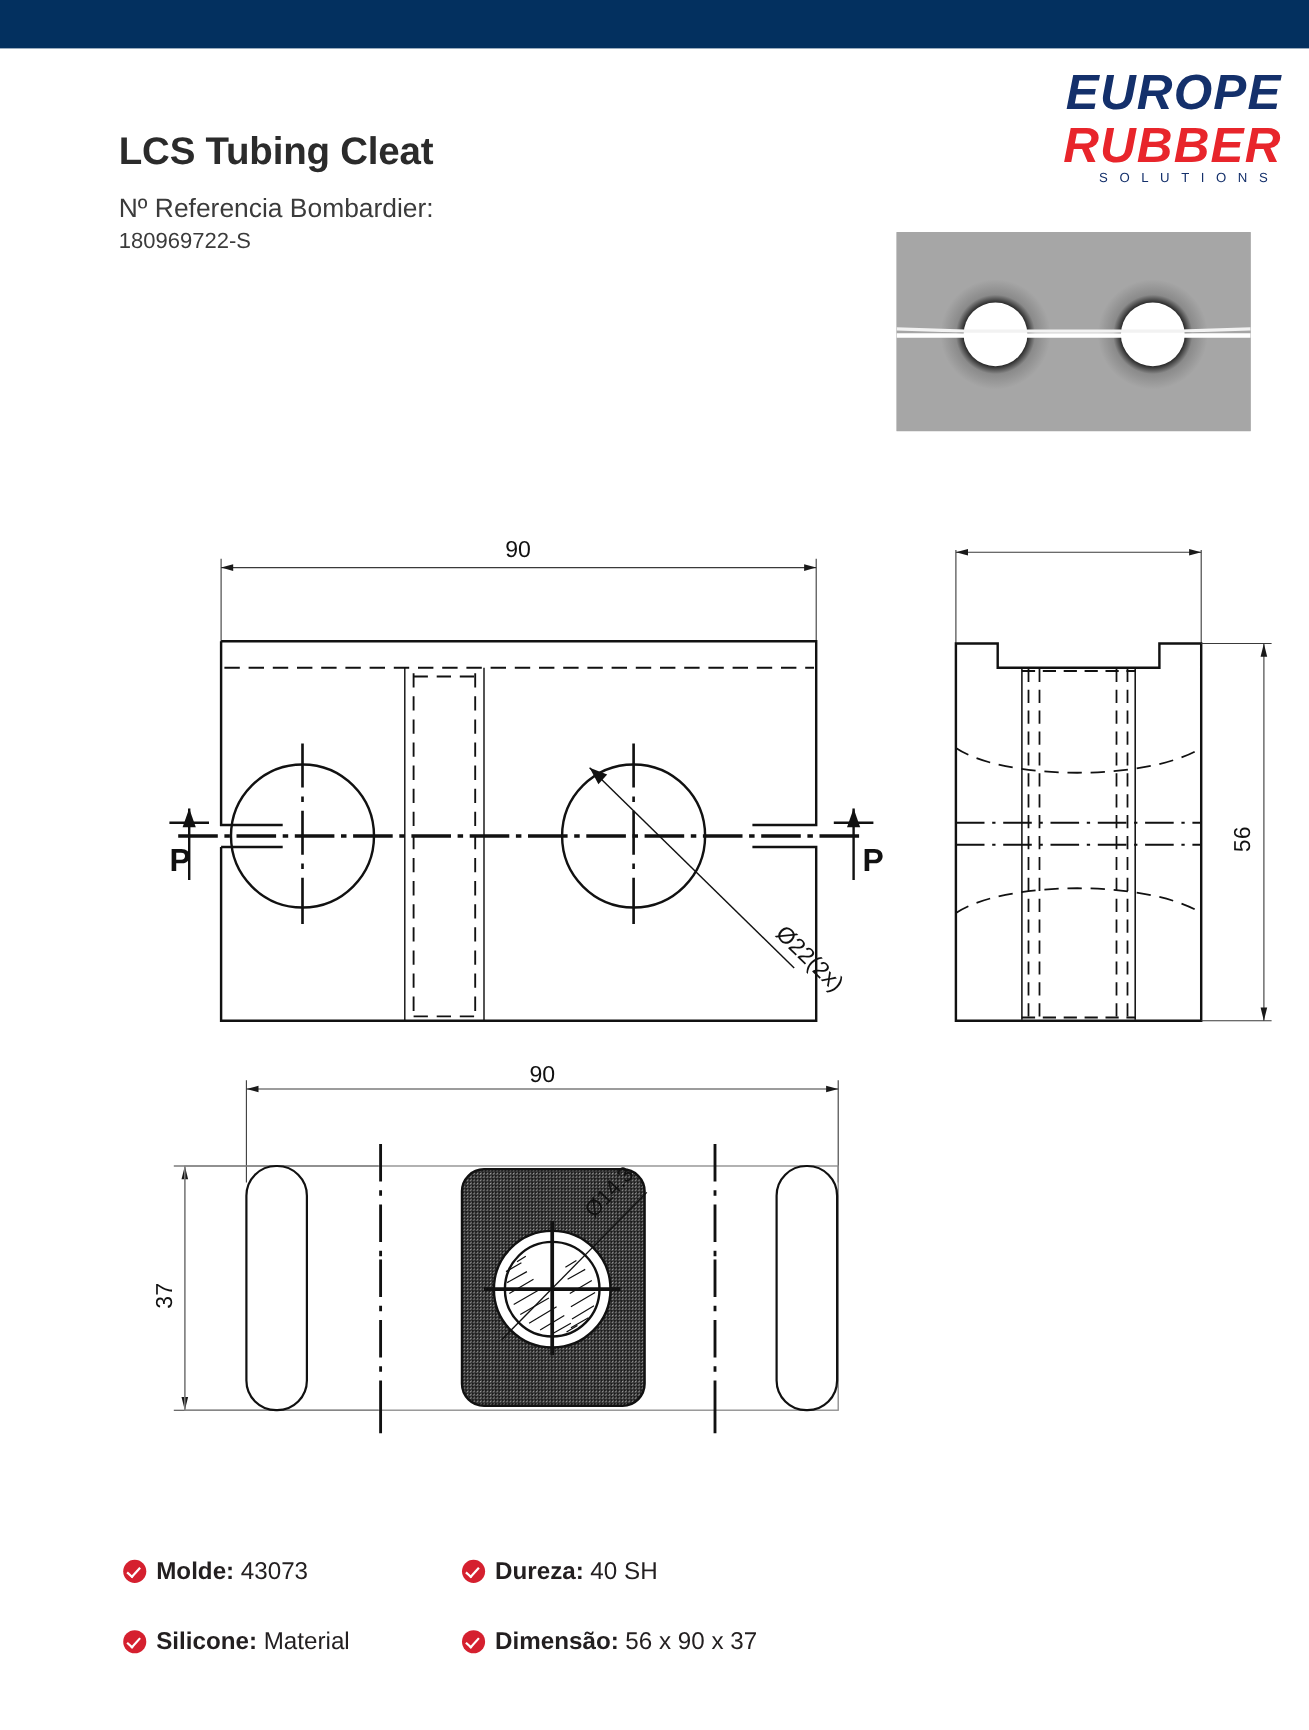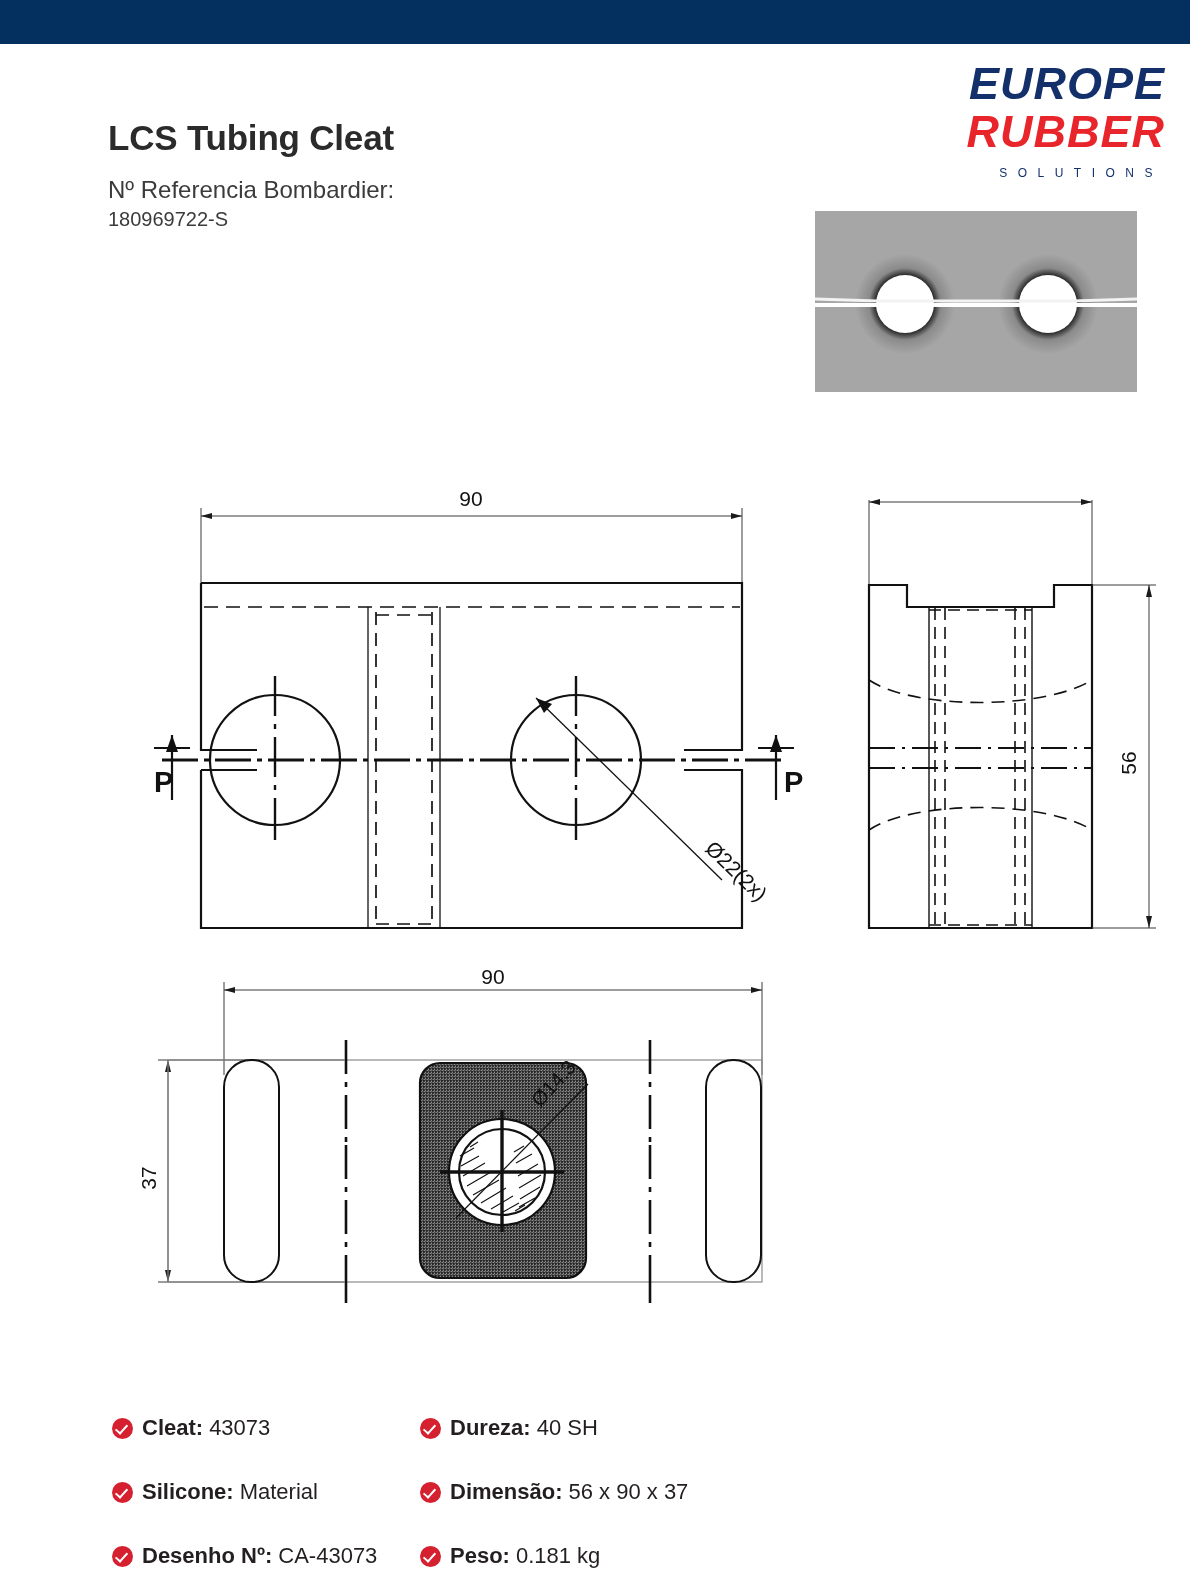--- a/index.html
+++ b/index.html
@@ -25,21 +25,21 @@
   .logo{position:absolute;left:893px;top:62px;width:272px;height:122px;}
   .logo-line1,.logo-line2{
     font-weight:bold;font-style:italic;font-size:45px;line-height:44px;
     letter-spacing:1px;text-align:right;white-space:nowrap;
     font-family:"Liberation Sans", sans-serif;
   }
   .logo-line1{color:#14306b;}
   .logo-line2{color:#e8252b;margin-top:4px;}
   .logo-line3{
     color:#14306b;font-size:12px;letter-spacing:10.5px;text-align:right;
-    margin-top:12px;padding-right:2px;white-space:nowrap;
+    margin-top:0;padding-right:2px;white-space:nowrap;
   }
 
   
   .photo{position:absolute;left:815px;top:211px;width:322px;height:181px;
          background:#a6a6a6;overflow:hidden;}
 
   
   .dwg{position:absolute;margin-left:44px;}
   svg{display:block;overflow:visible;}
 
@@ -304,46 +304,34 @@
     <text x="349" y="24" font-size="21" font-family="Liberation Sans, sans-serif" fill="#111" text-anchor="middle">90</text>
     <text x="12" y="218" font-size="21" font-family="Liberation Sans, sans-serif" fill="#111" text-anchor="middle" transform="rotate(-90 12 218)">37</text>
     <text x="396" y="148" font-size="20" font-family="Liberation Sans, sans-serif" fill="#111" transform="rotate(-47 396 148)">Ø14.3</text>
   </svg>
 </div>
 
 <div class="specs">
   <div class="spec-row">
     <div class="spec-item c1">
       <span class="chk"></span>
-      <span class="spec-label">Cleat:</span>
+      <span class="spec-label">Molde:</span>
       <span class="spec-value">43073</span>
     </div>
     <div class="spec-item">
       <span class="chk"></span>
       <span class="spec-label">Dureza:</span>
       <span class="spec-value">40 SH</span>
     </div>
   </div>
   <div class="spec-row">
     <div class="spec-item c1">
       <span class="chk"></span>
       <span class="spec-label">Silicone:</span>
       <span class="spec-value">Material</span>
     </div>
     <div class="spec-item">
       <span class="chk"></span>
       <span class="spec-label">Dimensão:</span>
       <span class="spec-value">56 x 90 x 37</span>
     </div>
   </div>
-  <div class="spec-row">
-    <div class="spec-item c1">
-      <span class="chk"></span>
-      <span class="spec-label">Desenho Nº:</span>
-      <span class="spec-value">CA-43073</span>
-    </div>
-    <div class="spec-item">
-      <span class="chk"></span>
-      <span class="spec-label">Peso:</span>
-      <span class="spec-value">0.181 kg</span>
-    </div>
-  </div>
 </div>
 
 </body></html>

